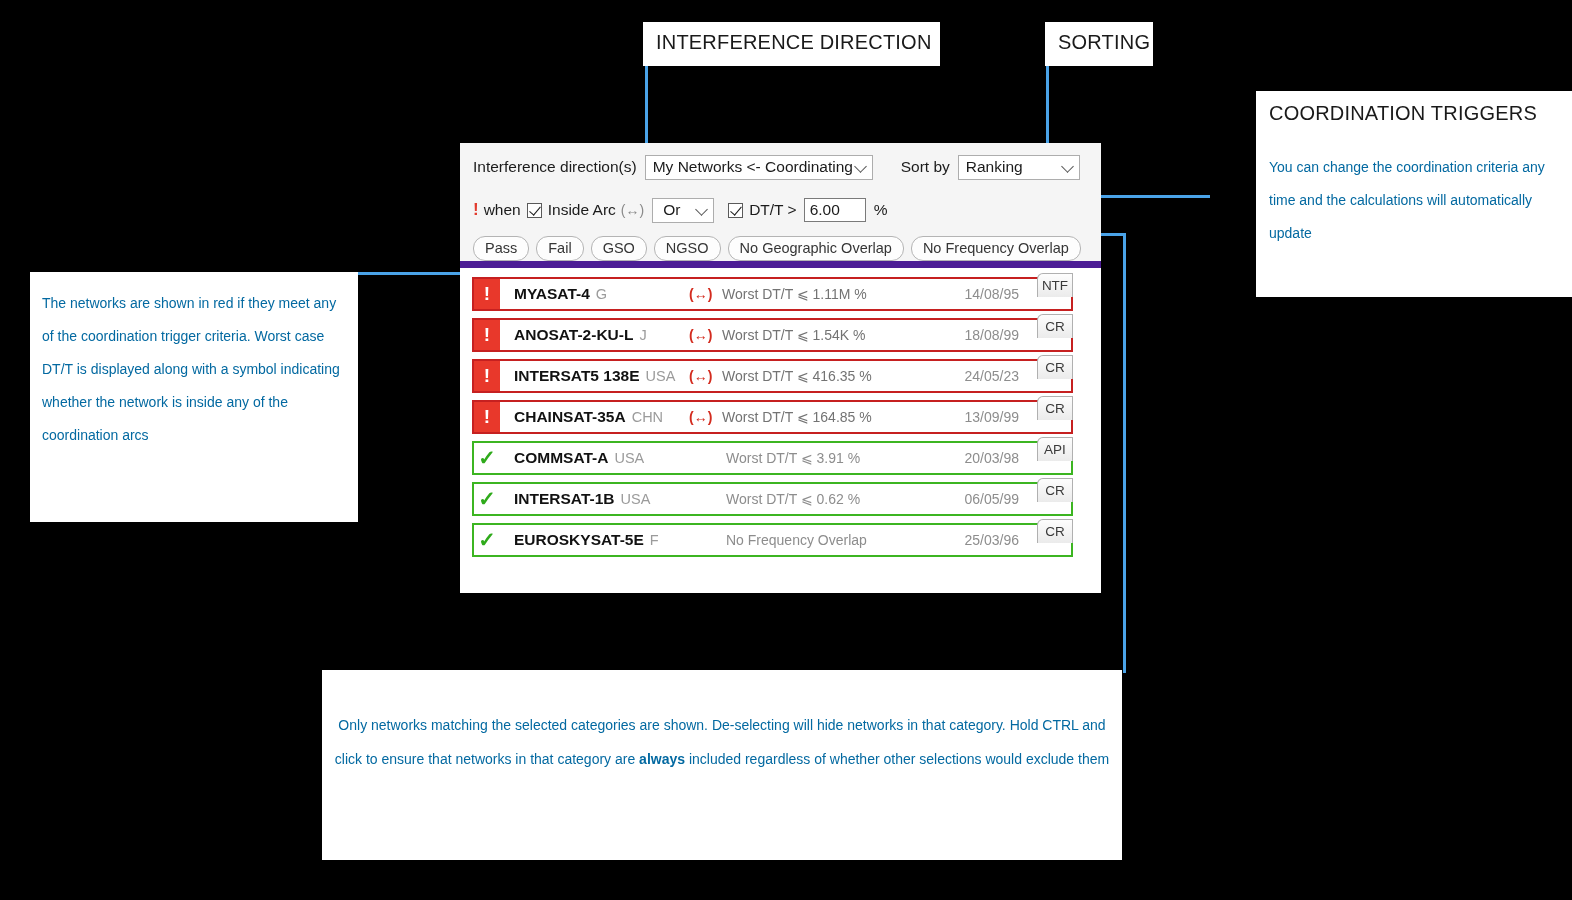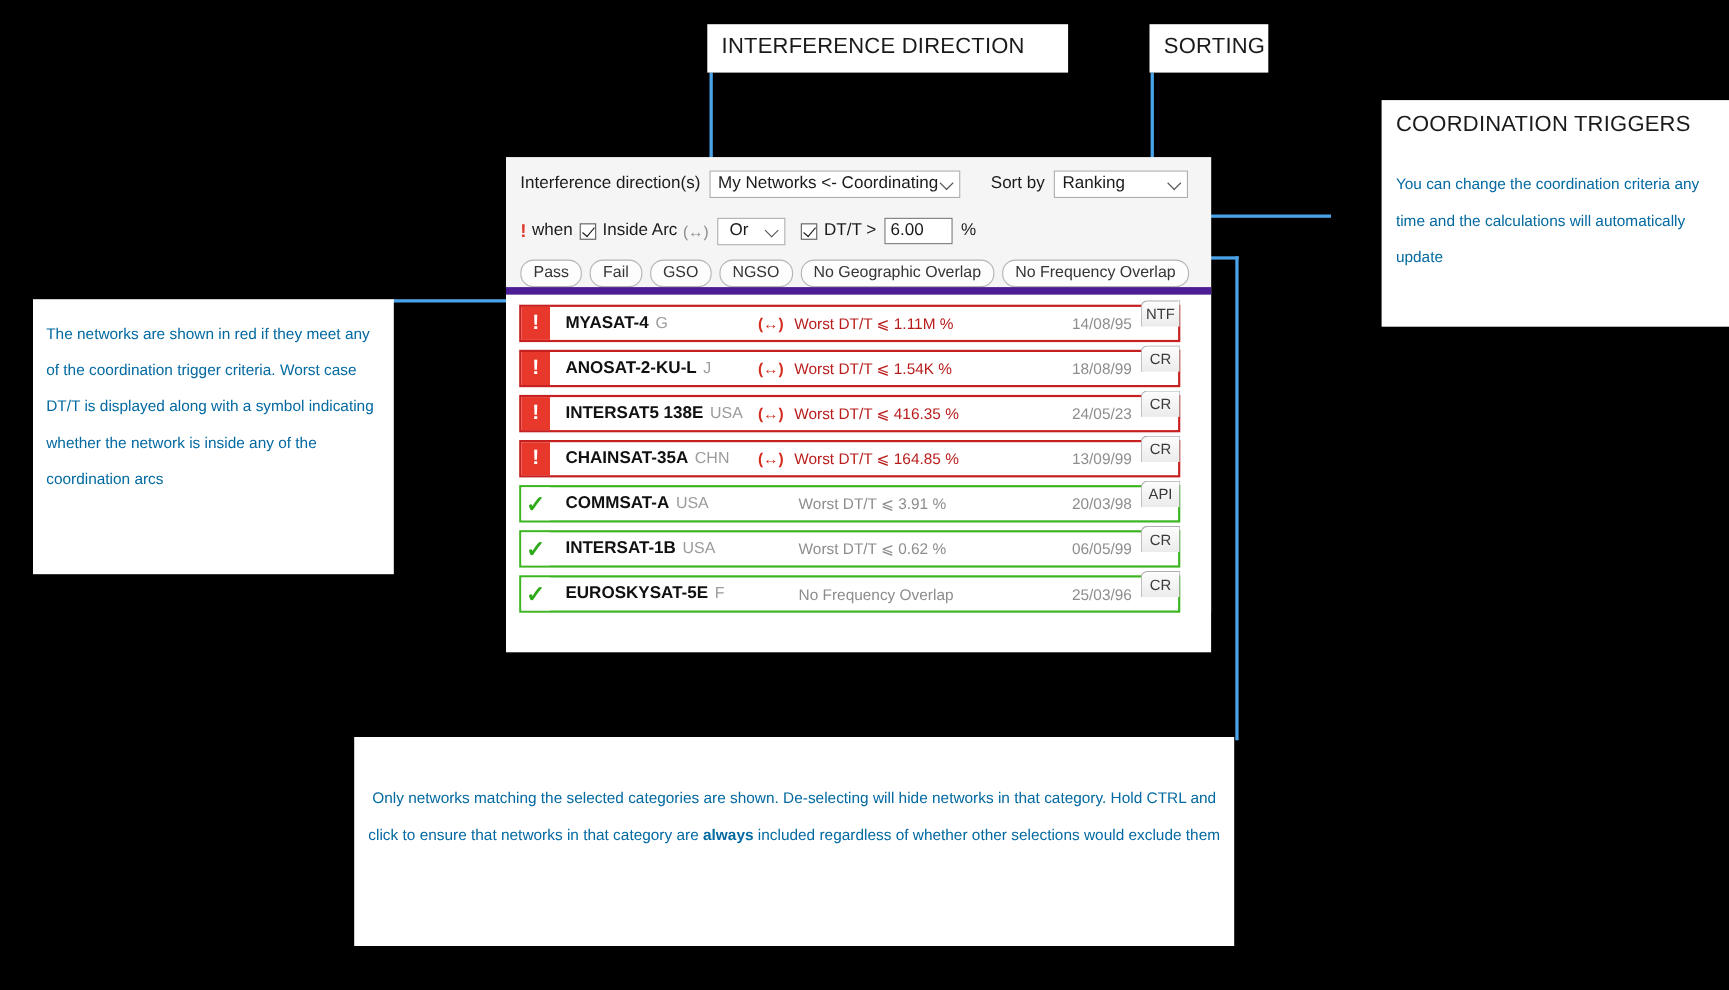--- a/index.html
+++ b/index.html
@@ -28,21 +28,21 @@
     color: #1a1a1a;
     white-space: nowrap;
   }
   .callout-body {
     font-size: 14px;
     line-height: 33px;
     color: #0369a1;
   }
 
   #callout-interference-direction {
-    left: 643px; top: 22px; width: 328px; height: 44px;
+    left: 643px; top: 22px; width: 297px; height: 44px;
     padding: 9px 0 0 13px;
   }
   #callout-sorting {
     left: 1045px; top: 22px; width: 108px; height: 44px;
     padding: 9px 0 0 13px;
   }
   #callout-coordination-triggers {
     left: 1208px; top: 91px; width: 330px; height: 206px;
     padding: 11px 20px 0 13px;
     margin-left: 48px;
@@ -250,25 +250,25 @@
     font-weight: bold;
     color: #d32b1e;
     white-space: nowrap;
   }
   .net-dtt {
     position: absolute;
     left: 248px;
     font-size: 14px;
     white-space: nowrap;
   }
-  .net-row.fail .net-dtt { color: #b91c1c; }
+  .net-row.fail .net-dtt { color: #737373; }
   .net-row.pass .net-dtt { color: #8d8d8d; left: 252px; }
   .net-date {
     position: absolute;
-    right: 42px;
+    right: 52px;
     font-size: 14px;
     color: #8d8d8d;
     white-space: nowrap;
     margin-left: 20px;
   }
   .net-badge {
     position: absolute;
     right: -2px;
     top: -6px;
     width: 36px;

